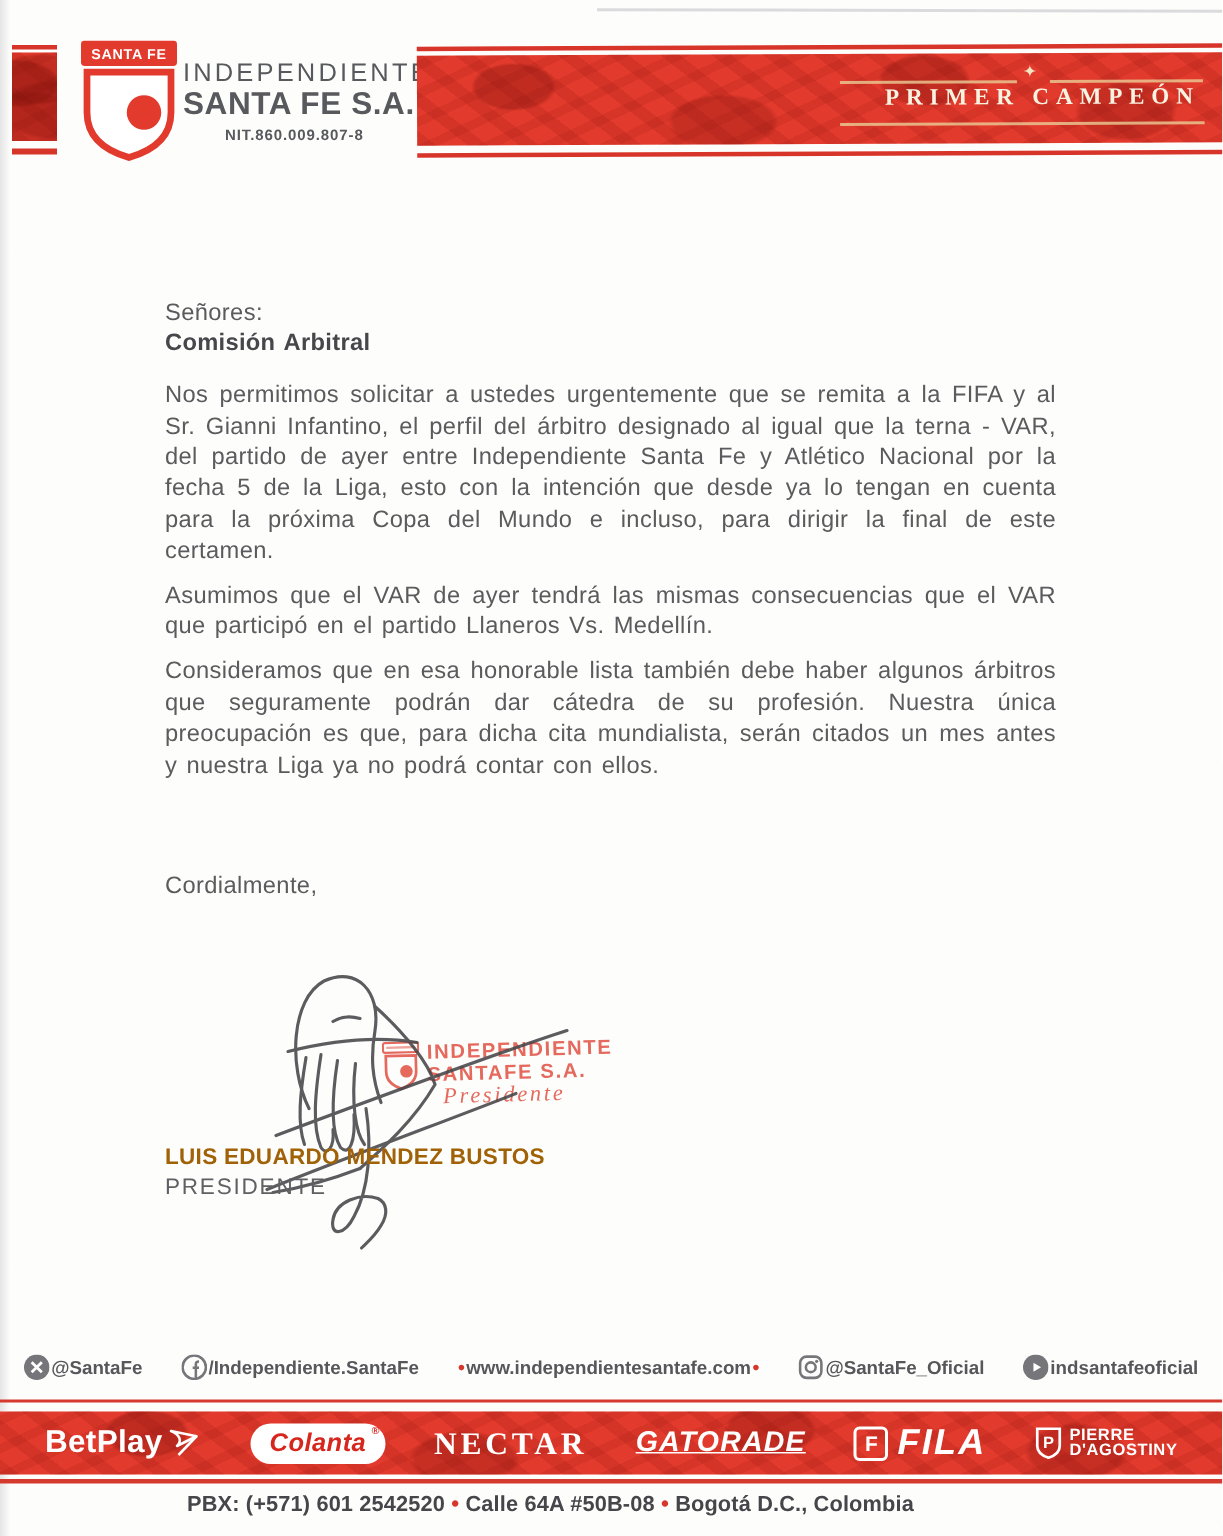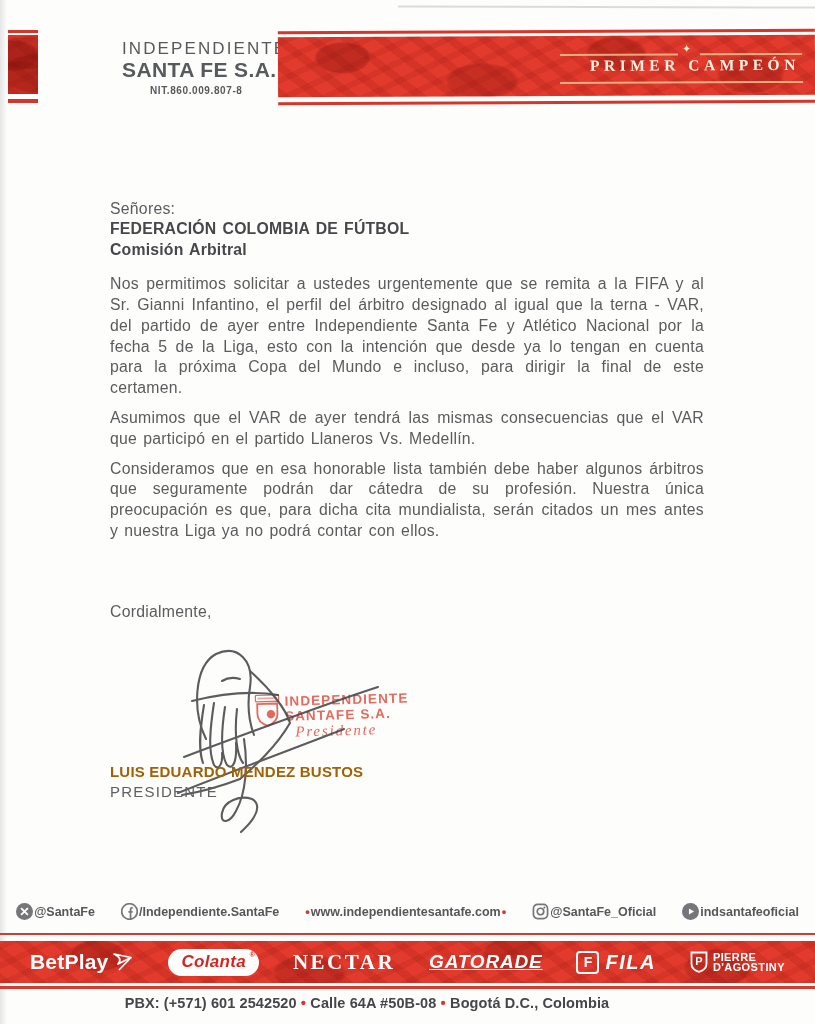--- a/index.html
+++ b/index.html
@@ -74,41 +74,49 @@
   .underline2{position:absolute;left:0;top:986px;width:815px;height:3px;background:#d6392e;}
   .sp-betplay{display:flex;align-items:center;gap:4px;font-size:21px;font-weight:bold;letter-spacing:.2px;}
   .sp-colanta{background:#fff;border-radius:16px;padding:3px 13px 4px;color:#d6261d;
      font-weight:bold;font-style:italic;font-size:17px;letter-spacing:.3px;position:relative;}
   .sp-colanta sup{font-size:7px;position:absolute;top:2px;right:4px;}
   .sp-nectar{font-family:"Liberation Serif",serif;font-weight:bold;font-size:21px;letter-spacing:2.5px;}
   .sp-gatorade{font-weight:bold;font-style:italic;font-size:19px;letter-spacing:.8px;text-decoration:underline;}
   .sp-fila{display:flex;align-items:center;gap:6px;}
   .sp-fila .fbox{border:2.5px solid #fff;border-radius:4px;width:19px;height:19px;display:flex;
      align-items:center;justify-content:center;font-weight:bold;font-size:14px;}
-  .sp-fila .ftxt{font-weight:bold;font-style:italic;font-size:20px;letter-spacing:1.5px;}
+  .sp-fila .ftxt{font-weight:bold;font-style:italic;font-size:24px;letter-spacing:1.5px;}
   .sp-pierre{display:flex;align-items:center;gap:5px;}
   .sp-pierre .ptxt{font-size:11px;font-weight:bold;line-height:10px;letter-spacing:.4px;}
   .contact{position:absolute;left:0;top:994px;width:734px;text-align:center;font-size:14.5px;
      font-weight:bold;color:#46464a;letter-spacing:.1px;}
   .contact .reddot{font-size:15px;}
   svg{display:block;}
 </style>
 </head>
 <body>
 
 <div class="page">
   <div class="scan-edge-left"></div>
   <div class="scan-line-top"></div>
 
   <div class="hdr-strip">
     <div class="tln redflat"></div>
     <div class="mid redpattern"></div>
     <div class="bln redflat"></div>
   </div>
 
+  <div class="shield-wrap">
+    <svg width="64" height="81" viewBox="0 0 64 81">
+      <rect x="0" y="0" width="64" height="17" rx="2.5" fill="#e23a2c"></rect>
+      <text x="32" y="12.5" text-anchor="middle" font-family="Liberation Sans,sans-serif" font-size="9.5" font-weight="bold" fill="#ffffff" letter-spacing="0.5">SANTA FE</text>
+      <path d="M4 21 H60 V48 Q60 70 32 78 Q4 70 4 48 Z" fill="#ffffff" stroke="#e23a2c" stroke-width="4.5"></path>
+      <circle cx="42" cy="48" r="11.5" fill="#e23a2c"></circle>
+    </svg>
+  </div>
 
   <div class="brand">
     <div class="l1">INDEPENDIENTE</div>
     <div class="l2">SANTA FE S.A.</div>
     <div class="nit">NIT.860.009.807-8</div>
   </div>
 
   <div class="band">
     <div class="tln redflat"></div>
     <div class="main redpattern"></div>
@@ -116,21 +124,20 @@
     <div class="star">✦</div>
     <div class="gl gl-left"></div>
     <div class="gl gl-right"></div>
     <div class="title">PRIMER CAMPEÓN</div>
     <div class="gl gl-under"></div>
   </div>
 
   <div class="letter">
     <div class="recipient">
       <div>Señores:</div>
-      <div class="bold-gray">FEDERACIÓN COLOMBIA DE FÚTBOL</div>
       <div class="bold-gray">Comisión Arbitral</div>
     </div>
     <p class="par1">Nos permitimos solicitar a ustedes urgentemente que se remita a la FIFA y al Sr. Gianni Infantino, el perfil del árbitro designado al igual que la terna - VAR, del partido de ayer entre Independiente Santa Fe y Atlético Nacional por la fecha 5 de la Liga, esto con la intención que desde ya lo tengan en cuenta para la próxima Copa del Mundo e incluso, para dirigir la final de este certamen.</p>
     <p class="par">Asumimos que el VAR de ayer tendrá las mismas consecuencias que el VAR que participó en el partido Llaneros Vs. Medellín.</p>
     <p class="par">Consideramos que en esa honorable lista también debe haber algunos árbitros que seguramente podrán dar cátedra de su profesión. Nuestra única preocupación es que, para dicha cita mundialista, serán citados un mes antes y nuestra Liga ya no podrá contar con ellos.</p>
     <p class="par closing">Cordialmente,</p>
   </div>
 
   <div class="stamp">
     <div class="row">

